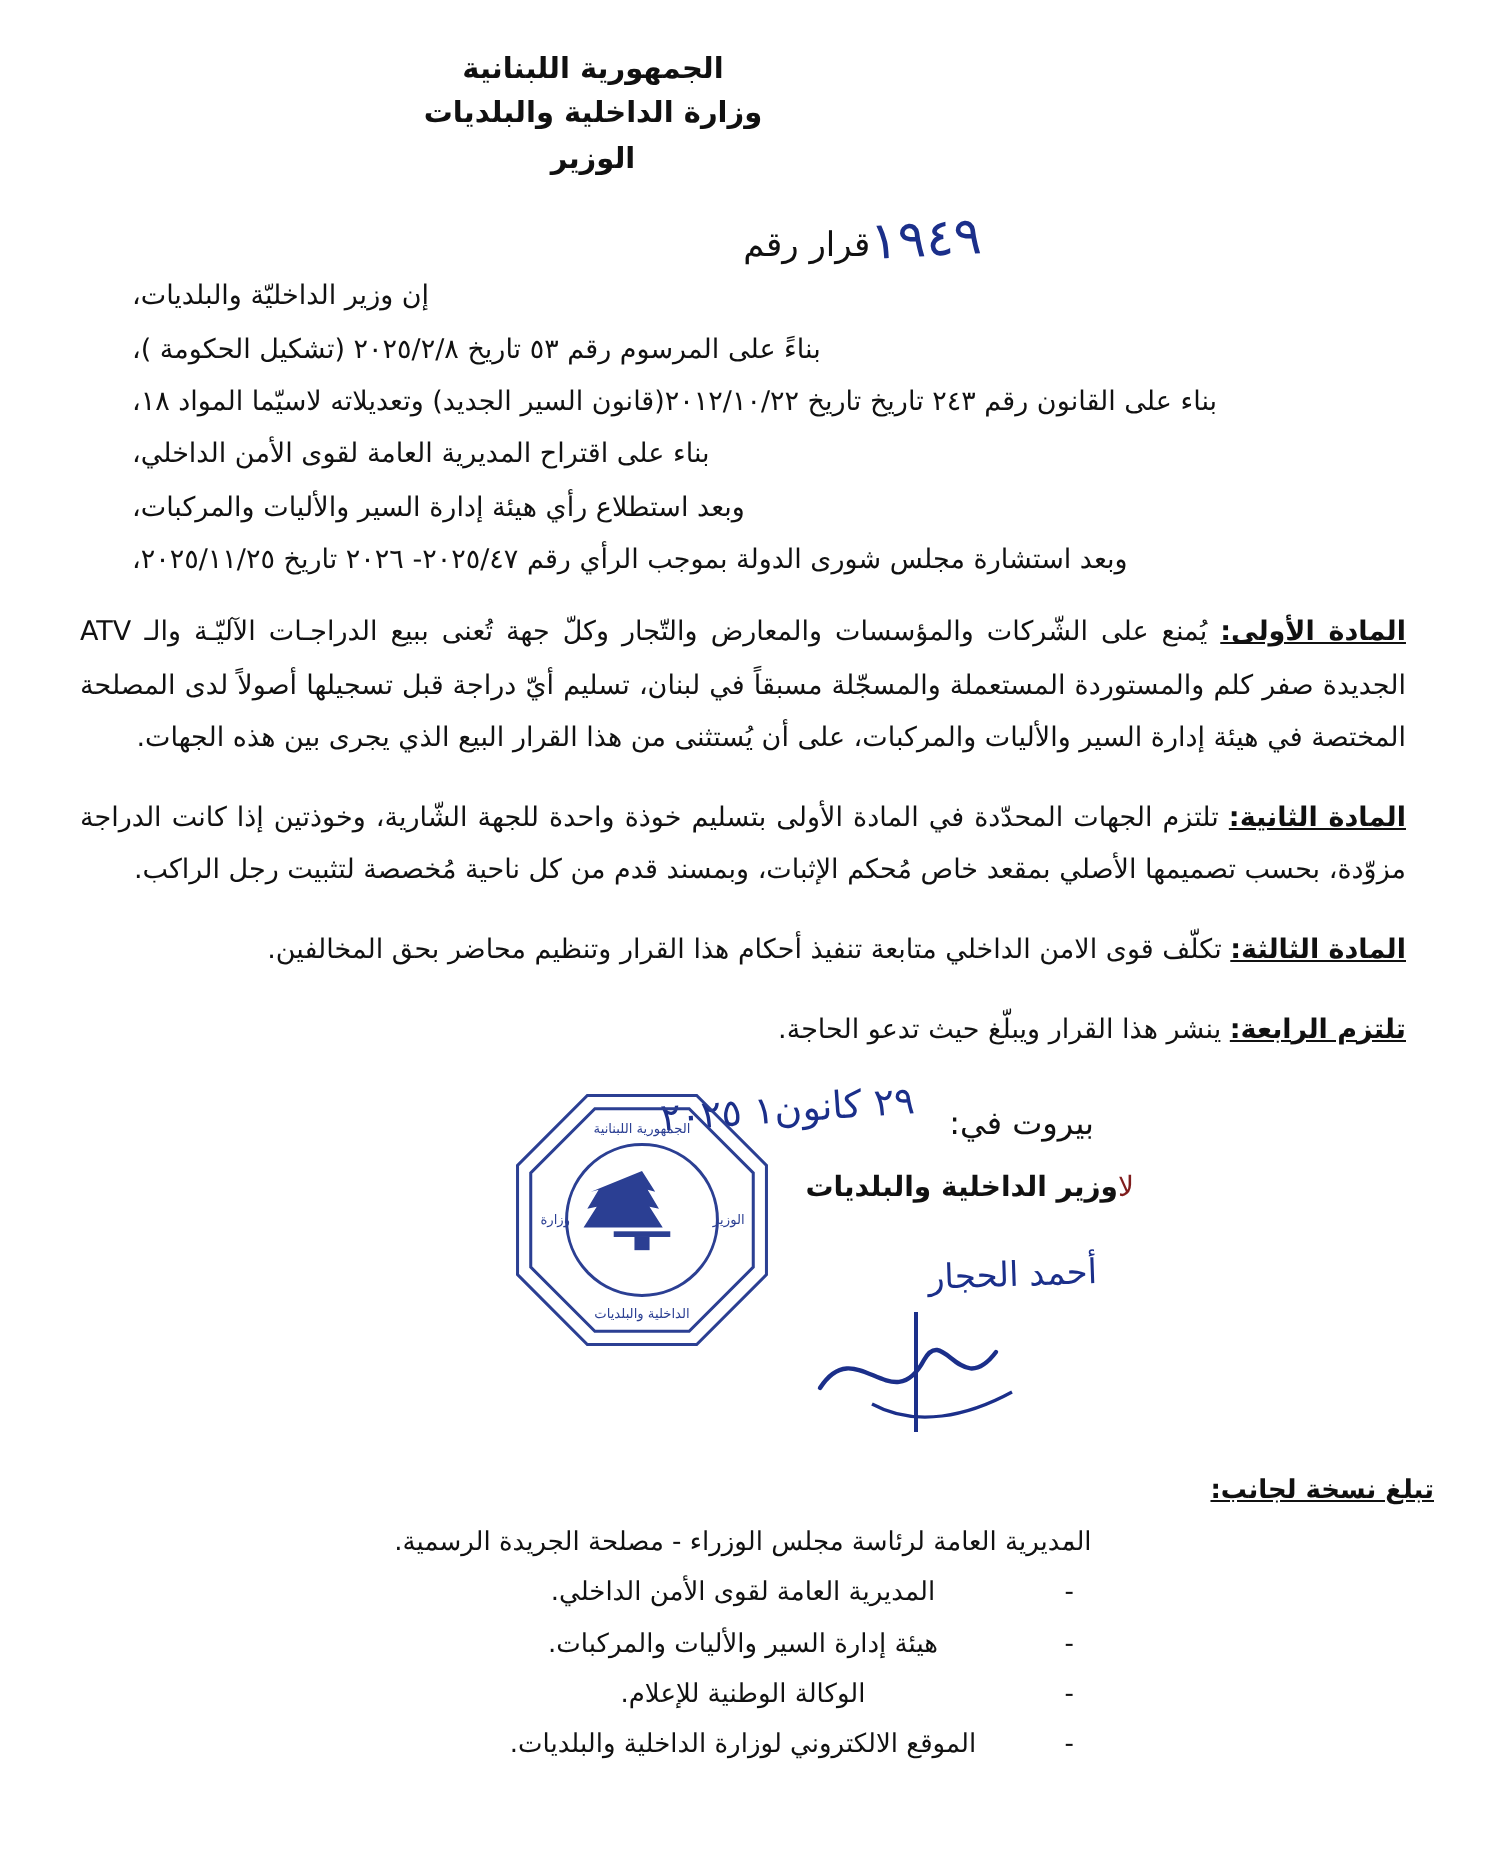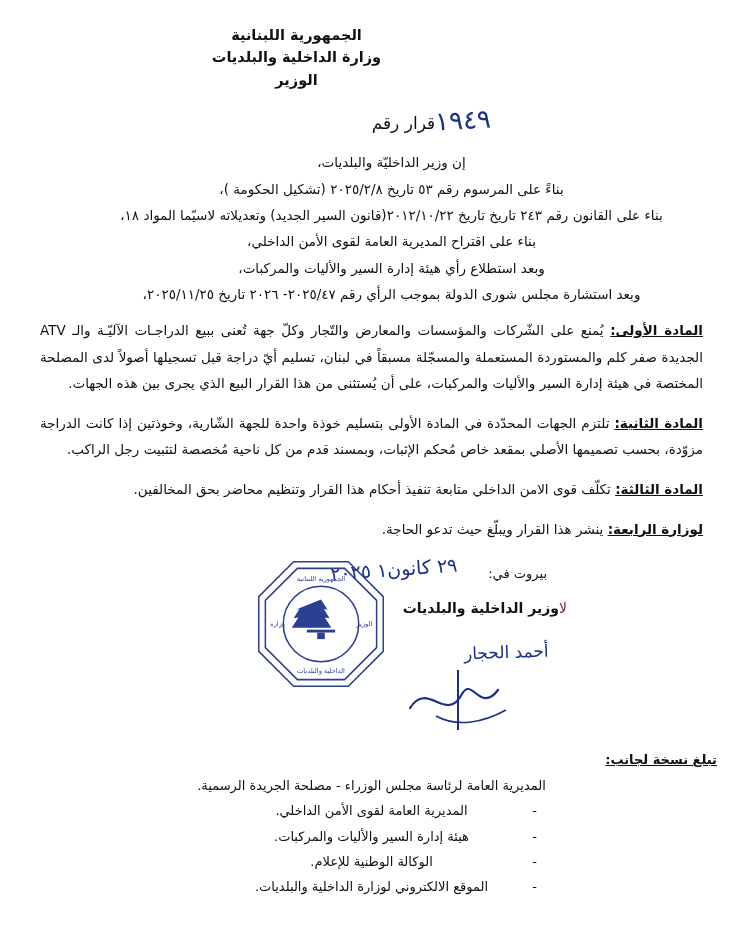--- a/index.html
+++ b/index.html
@@ -52,22 +52,21 @@
     font-size: 26px;
     color: #1b2f8a;
     font-family: "DejaVu Sans", sans-serif;
     margin-right: 56px;
     transform: rotate(-3deg);
     display: inline-block;
   }
 
   
   .preamble {
-    margin-top: 14px;
-    text-align: center;
+    text-align: left;
     font-size: 13.5px;
     line-height: 1.95;
     padding-left: 40px;
   }
   .preamble div { white-space: nowrap; }
 
   .decides {
     text-align: center;
     font-size: 14px;
     font-weight: bold;
@@ -93,21 +92,21 @@
   
   .sign-area {
     position: relative;
     height: 190px;
     margin-top: 14px;
   }
   .beirut {
     position: absolute;
     right: 170px;
     top: 10px;
-    font-size: 13px;
+    font-size: 16px;
   }
   .handdate {
     position: absolute;
     right: 260px;
     top: 2px;
     font-size: 19px;
     color: #1b2f8a;
     transform: rotate(-4deg);
     white-space: nowrap;
   }
@@ -209,21 +208,21 @@
 
   <p class="article">
     <span class="article-title">المادة الثانية:</span><span> تلتزم الجهات المحدّدة في المادة الأولى بتسليم خوذة واحدة للجهة الشّارية، وخوذتين إذا كانت الدراجة مزوّدة، بحسب تصميمها الأصلي بمقعد خاص مُحكم الإثبات، وبمسند قدم من كل ناحية مُخصصة لتثبيت رجل الراكب.</span>
   </p>
 
   <p class="article">
     <span class="article-title">المادة الثالثة:</span><span> تكلّف قوى الامن الداخلي متابعة تنفيذ أحكام هذا القرار وتنظيم محاضر بحق المخالفين.</span>
   </p>
 
   <p class="article">
-    <span class="article-title">لوزارة الرابعة:</span><span> ينشر هذا القرار ويبلّغ حيث تدعو الحاجة.</span>
+    <span class="article-title">تلتزم الرابعة:</span><span> ينشر هذا القرار ويبلّغ حيث تدعو الحاجة.</span>
   </p>
 
   <div class="sign-area">
 
     <span class="handdate">٢٩ كانون١ ٢٠٢٥</span>
     <span class="beirut">بيروت في:</span>
 
     <span class="minister-line">
       <span class="pen">لا</span><span>وزير الداخلية والبلديات</span>
     </span>

